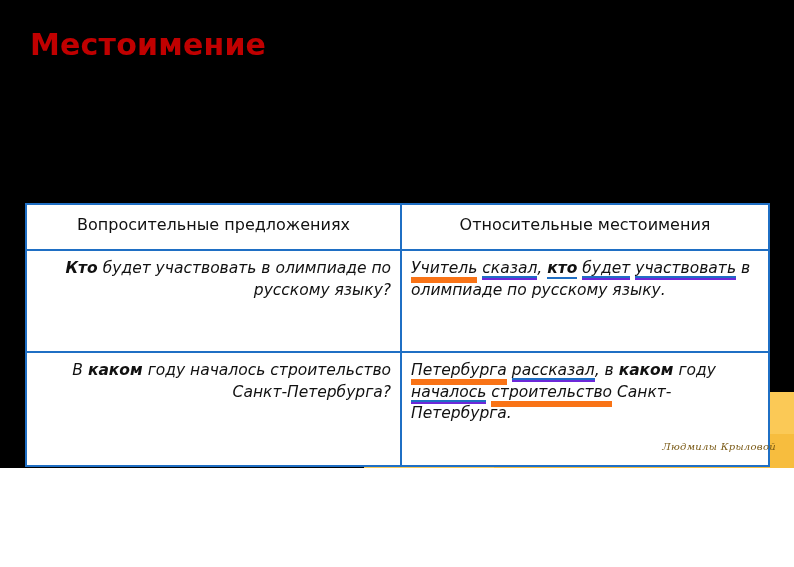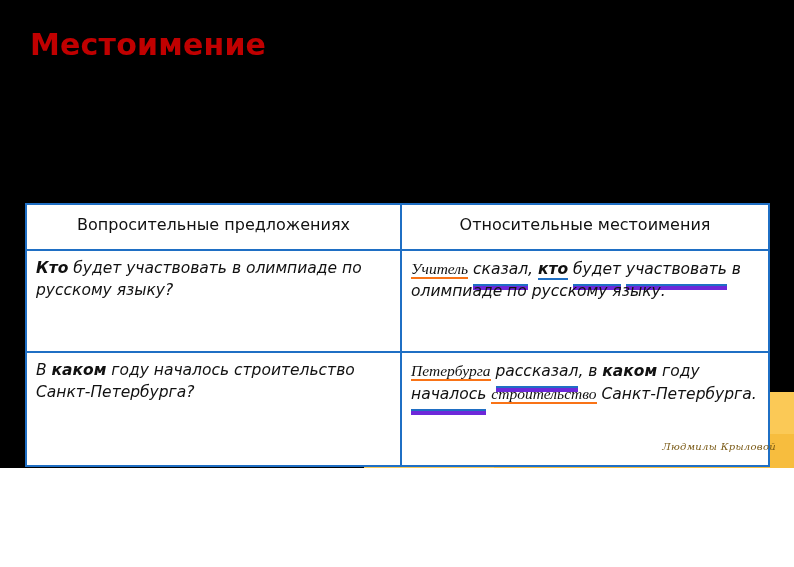--- a/index.html
+++ b/index.html
@@ -98,37 +98,36 @@
   .tbl th {
     text-align: center;
     font-weight: normal;
     font-size: 16px;
     padding: 9px 6px 11px 6px;
     height: 24px;
   }
   .col-l { width: 50.5%; }
   .col-r { width: 49.5%; }
 
-  .q-cell { font-style: italic; }
+  .q-cell { font-style: italic; text-align: right; }
   .a-cell { font-style: italic; }
   .bold { font-weight: bold; font-style: italic; }
   .bold-up {
     font-weight: bold;
     font-style: italic;
     border-bottom: 2px solid #1f6fc4;
   }
   .subj {
-    border-bottom: 2px solid #f97316;
+    border-bottom: 6px solid #f97316;
     padding-bottom: 0px;
-    font-family: Liberation Serif, serif;
   }
   .pred {
-    border-bottom: 4px solid #6d28d9;
+    border-bottom: 2px solid #6d28d9;
     box-shadow: inset 0 -6px 0 -4px #1f6fc4;
-    padding-bottom: 8px;
+    padding-bottom: 1px;
   }
   .r1 td { height: 84px; }
   .r2 td { height: 62px; }
   .r3 td { height: 96px; margin-left: 12px; }
 
   
   .watermark {
     position: absolute;
     right: 18px;
     bottom: 16px;

